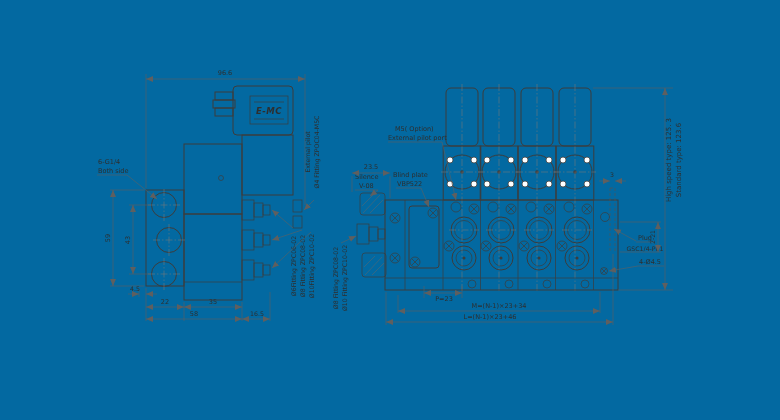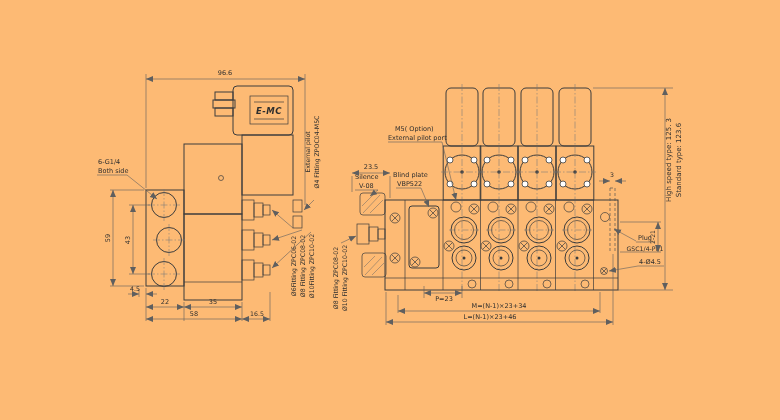--- a/index.html
+++ b/index.html
@@ -1,16 +1,16 @@
 <!DOCTYPE html>
 <html><head>
 <meta charset="utf-8">
 <style>
   html,body{margin:0;padding:0;background:#fcfcfc;}
-  .stage{width:780px;height:420px;background:#fdba74;position:relative;overflow:hidden;}
+  .stage{width:780px;height:420px;background:#0369a1;position:relative;overflow:hidden;}
   svg{display:block;}
   svg text{font-family:"DejaVu Sans",sans-serif;font-size:7px;fill:#2e2e2e;}
   .t6{font-size:6.2px;}
   .t65{font-size:6.5px;}
   .mid{text-anchor:middle;}
   .logo{font-size:8.5px;font-weight:bold;font-style:italic;letter-spacing:.5px;}
   .p{stroke:#3c3c3c;stroke-width:1;fill:none;}
   .p2{stroke:#3c3c3c;stroke-width:.7;fill:none;}
   .dim{stroke:#5f5f5f;stroke-width:.6;fill:none;}
   .cl{stroke:#7a7a7a;stroke-width:.55;fill:none;stroke-dasharray:7 2 1.5 2;}

